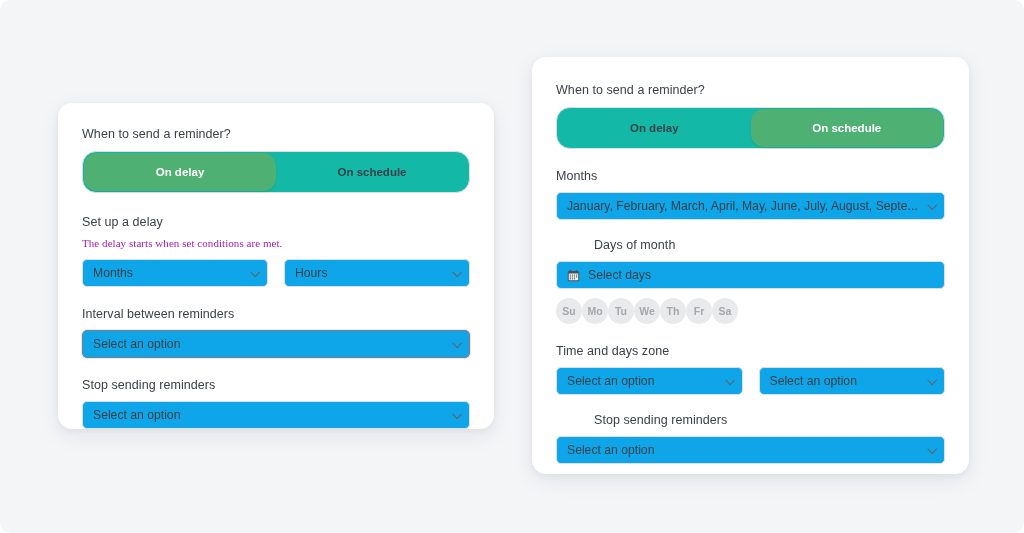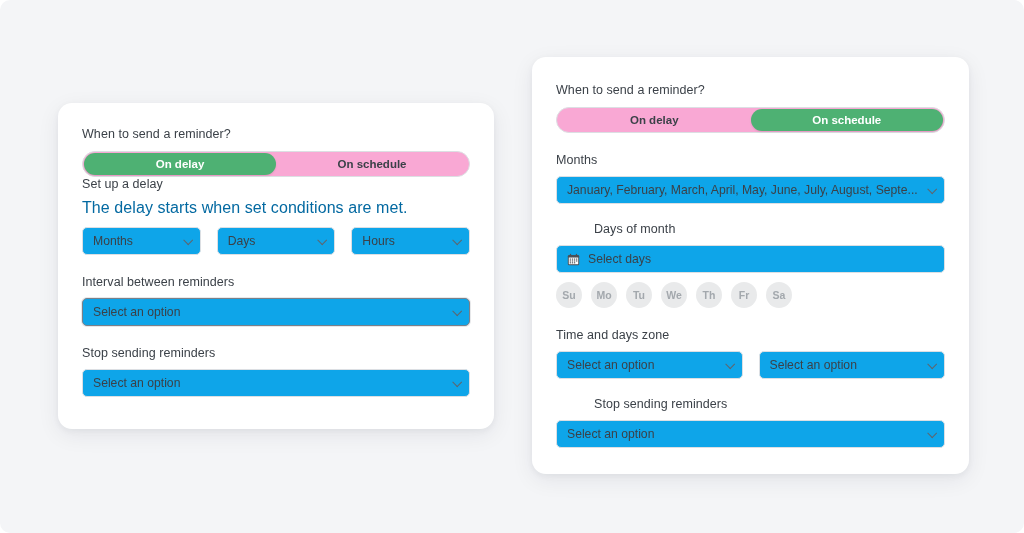--- a/index.html
+++ b/index.html
@@ -51,34 +51,35 @@
 
   
   .label {
     font-size: 12.5px;
     font-weight: 400;
     color: #3b4148;
     letter-spacing: 0.005em;
   }
 
   .helper {
-    font-size: 16px;
+    font-size: 11px;
     font-weight: 400;
-    color: #0369a1;
+    color: #a21caf;
     letter-spacing: 0.005em;
+    font-family: Liberation Serif, serif;
   }
 
   
   .segmented {
     display: flex;
     width: 100%;
-    height: 26px;
+    height: 42px;
     border: 1px solid #dcdfe3;
     border-radius: 14px;
-    background: #f9a8d4;
+    background: #14b8a6;
     padding: 1px;
   }
 
   .seg-btn {
     flex: 1 1 50%;
     height: 100%;
     display: flex;
     align-items: center;
     justify-content: center;
     font-size: 11.5px;
@@ -148,42 +149,42 @@
   
   .row { display: flex; }
 
   .delay-row { gap: 16px; }
   .delay-row .field { flex: 1 1 0; }
 
   .tz-row { gap: 16px; }
   .tz-row .field { flex: 1 1 0; }
 
   
-  .dow-row { display: flex; gap: 9px; }
+  .dow-row { display: flex; }
 
   .dow {
     width: 26px;
     height: 26px;
     border-radius: 50%;
     background: #e9eaeb;
     color: #a3a8ad;
     font-size: 10.5px;
     font-weight: 600;
     display: flex;
     align-items: center;
     justify-content: center;
     cursor: pointer;
     user-select: none;
   }
   .mt-8  { margin-top: 8px;  }
   .mt-9  { margin-top: 9px;  }
   .mt-10 { margin-top: 10px; }
   .mt-18 { margin-top: 18px; padding-left: 38px; }
   .mt-20 { margin-top: 20px; }
-  .mt-22 { }
+  .mt-22 { margin-top: 22px; }
 </style>
 </head>
 <body>
 
 <div class="page">
 
   <div class="card card-left">
 
     <div class="label">When to send a reminder?</div>
 
@@ -195,24 +196,20 @@
         <span>On schedule</span>
       </div>
     </div>
 
     <div class="label mt-22">Set up a delay</div>
     <div class="helper mt-8">The delay starts when set conditions are met.</div>
 
     <div class="row delay-row mt-10">
       <div class="field">
         <span class="value">Months</span>
-        <span class="chev"></span>
-      </div>
-      <div class="field">
-        <span class="value">Days</span>
         <span class="chev"></span>
       </div>
       <div class="field">
         <span class="value">Hours</span>
         <span class="chev"></span>
       </div>
     </div>
 
     <div class="label mt-20">Interval between reminders</div>
 

